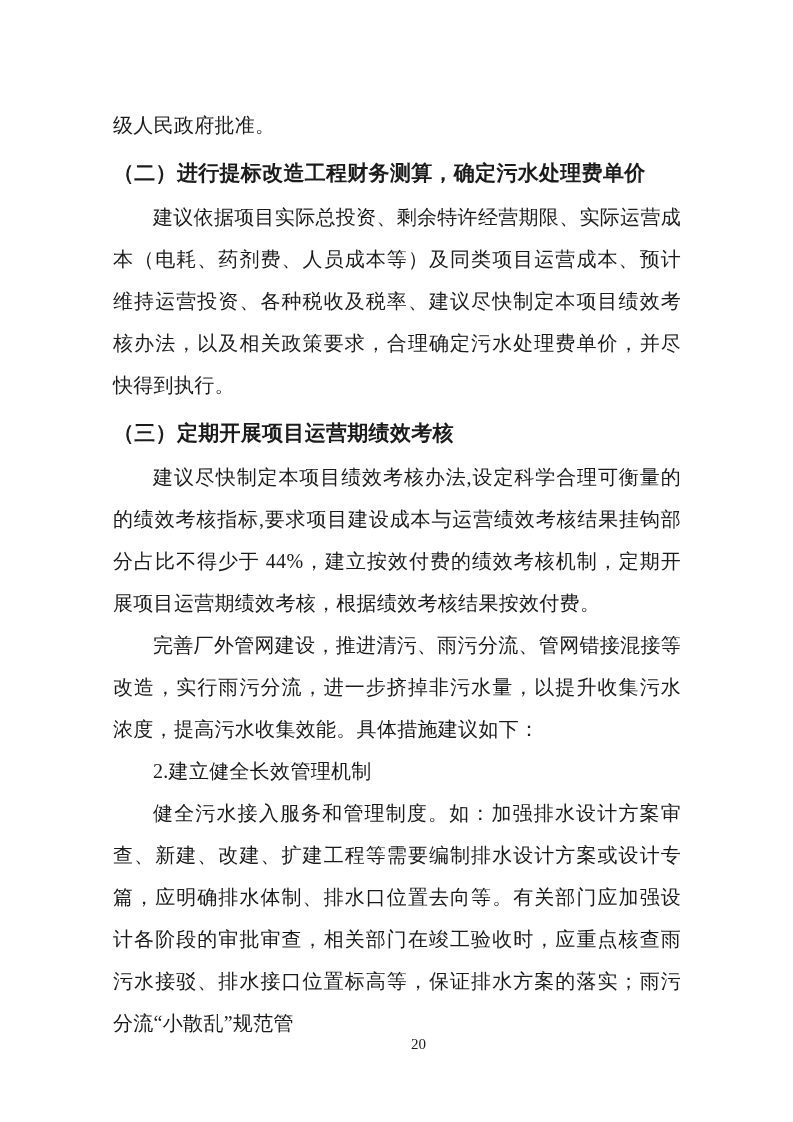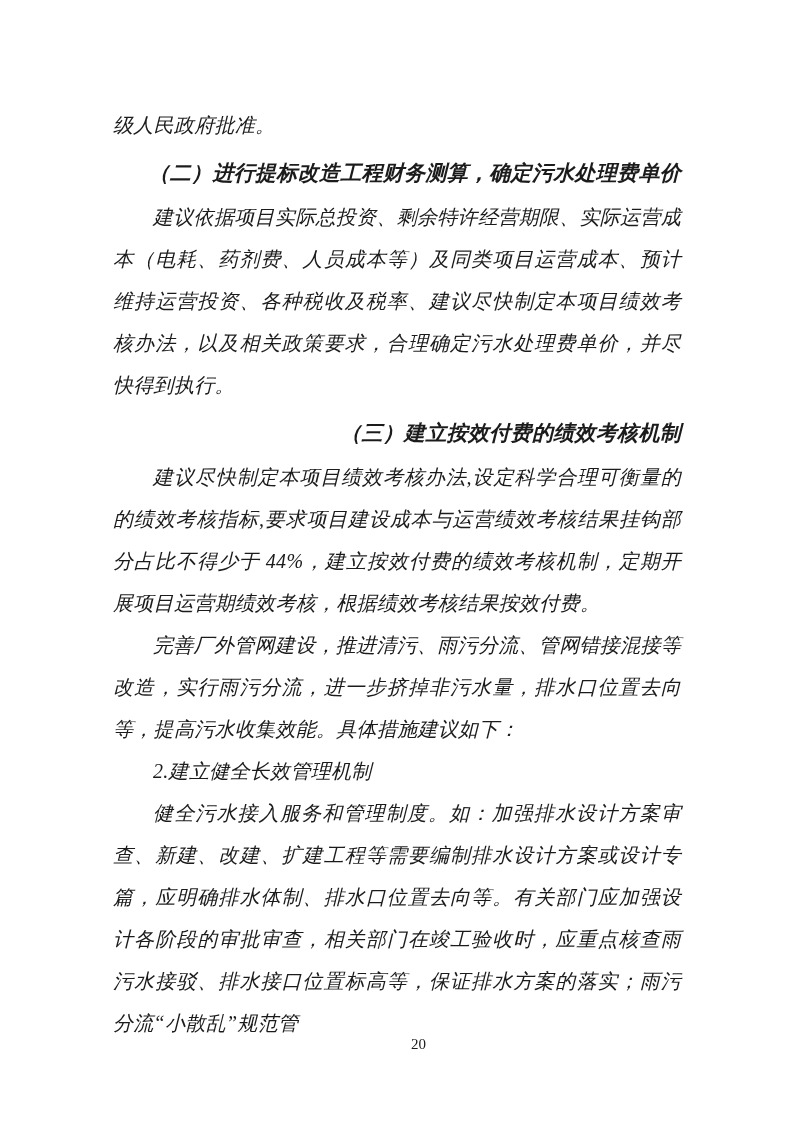--- a/index.html
+++ b/index.html
@@ -17,21 +17,20 @@
     height: 1122px;
     background: var(--page-bg);
     overflow: hidden;
     font-family: "Liberation Serif", "DejaVu Serif", serif;
   }
   .content {
     position: absolute;
     left: 113px;
     top: 104px;
     width: 568px;
-    font-style: italic;
   }
   .para {
     margin: 0;
     font-size: 20px;
     line-height: 42px;
     color: var(--text);
     text-align: justify;
     text-justify: inter-ideograph;
     text-align-last: left;
     text-indent: 2em;
@@ -39,21 +38,21 @@
   }
   .para.no-indent {
     text-indent: 0;
   }
   .heading {
     margin: 6px 0 2px 0;
     font-size: 21px;
     font-weight: bold;
     line-height: 42px;
     color: var(--text);
-    text-align: right;
+    text-align: left;
     letter-spacing: 0.3px;
   }
   .numbered {
     font-weight: normal;
   }
   .page-number {
     position: absolute;
     top: 1036px;
     left: 0;
     width: 100%;
@@ -69,26 +68,26 @@
 <body>
 
 <div class="page">
   <div class="content">
     <p class="para no-indent">级人民政府批准。</p>
 
     <h2 class="heading">（二）进行提标改造工程财务测算，确定污水处理费单价</h2>
 
     <p class="para">建议依据项目实际总投资、剩余特许经营期限、实际运营成本（电耗、药剂费、人员成本等）及同类项目运营成本、预计维持运营投资、各种税收及税率、建议尽快制定本项目绩效考核办法，以及相关政策要求，合理确定污水处理费单价，并尽快得到执行。</p>
 
-    <h2 class="heading">（三）建立按效付费的绩效考核机制</h2>
+    <h2 class="heading">（三）定期开展项目运营期绩效考核</h2>
 
     <p class="para">建议尽快制定本项目绩效考核办法,设定科学合理可衡量的的绩效考核指标,要求项目建设成本与运营绩效考核结果挂钩部分占比不得少于 44%，建立按效付费的绩效考核机制，定期开展项目运营期绩效考核，根据绩效考核结果按效付费。</p>
 
 
-    <p class="para">完善厂外管网建设，推进清污、雨污分流、管网错接混接等改造，实行雨污分流，进一步挤掉非污水量，排水口位置去向等，提高污水收集效能。具体措施建议如下：</p>
+    <p class="para">完善厂外管网建设，推进清污、雨污分流、管网错接混接等改造，实行雨污分流，进一步挤掉非污水量，以提升收集污水浓度，提高污水收集效能。具体措施建议如下：</p>
 
     <p class="para numbered">2.建立健全长效管理机制</p>
 
     <p class="para">健全污水接入服务和管理制度。如：加强排水设计方案审查、新建、改建、扩建工程等需要编制排水设计方案或设计专篇，应明确排水体制、排水口位置去向等。有关部门应加强设计各阶段的审批审查，相关部门在竣工验收时，应重点核查雨污水接驳、排水接口位置标高等，保证排水方案的落实；雨污分流“小散乱”规范管</p>
   </div>
 
   <div class="page-number">20</div>
 </div>
 
 </body></html>

